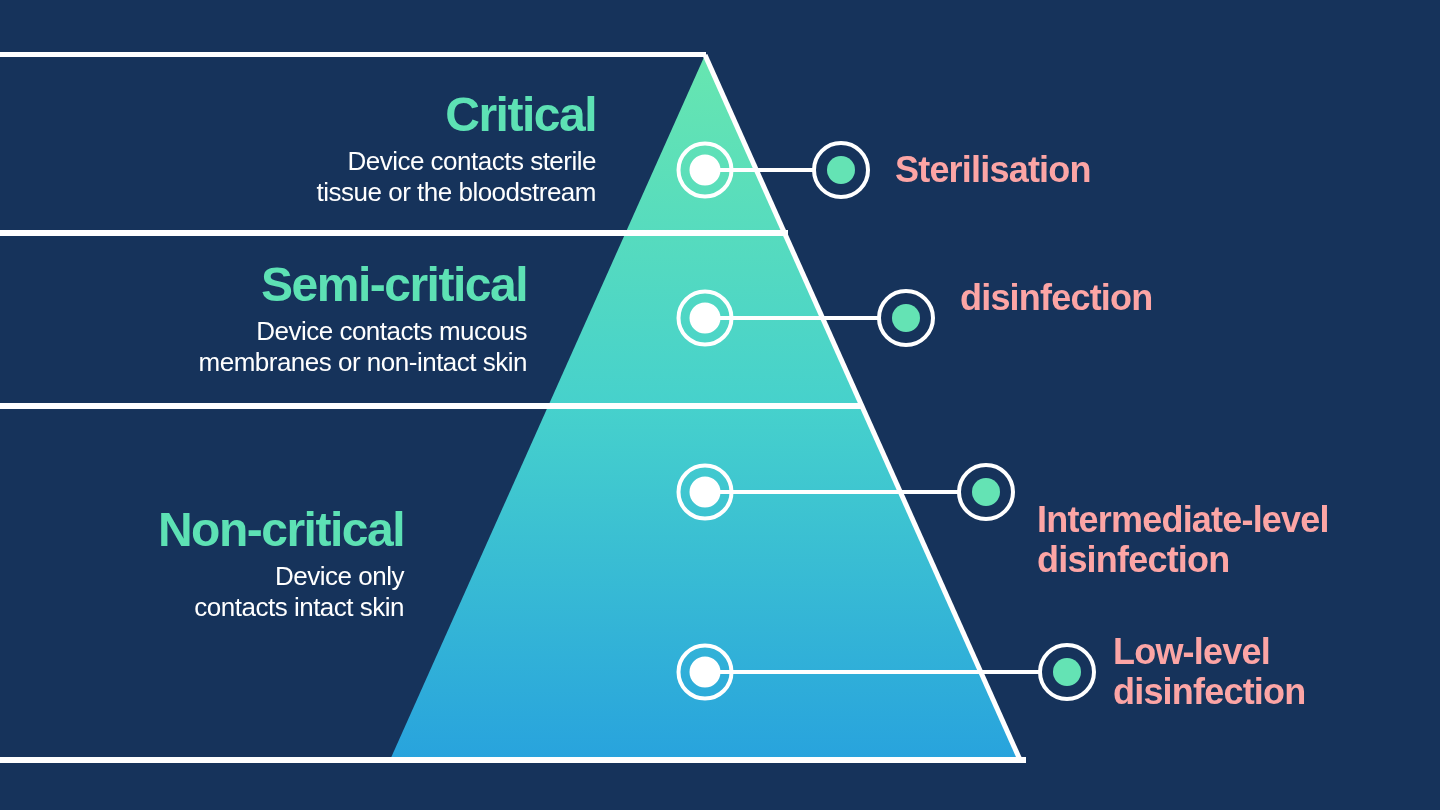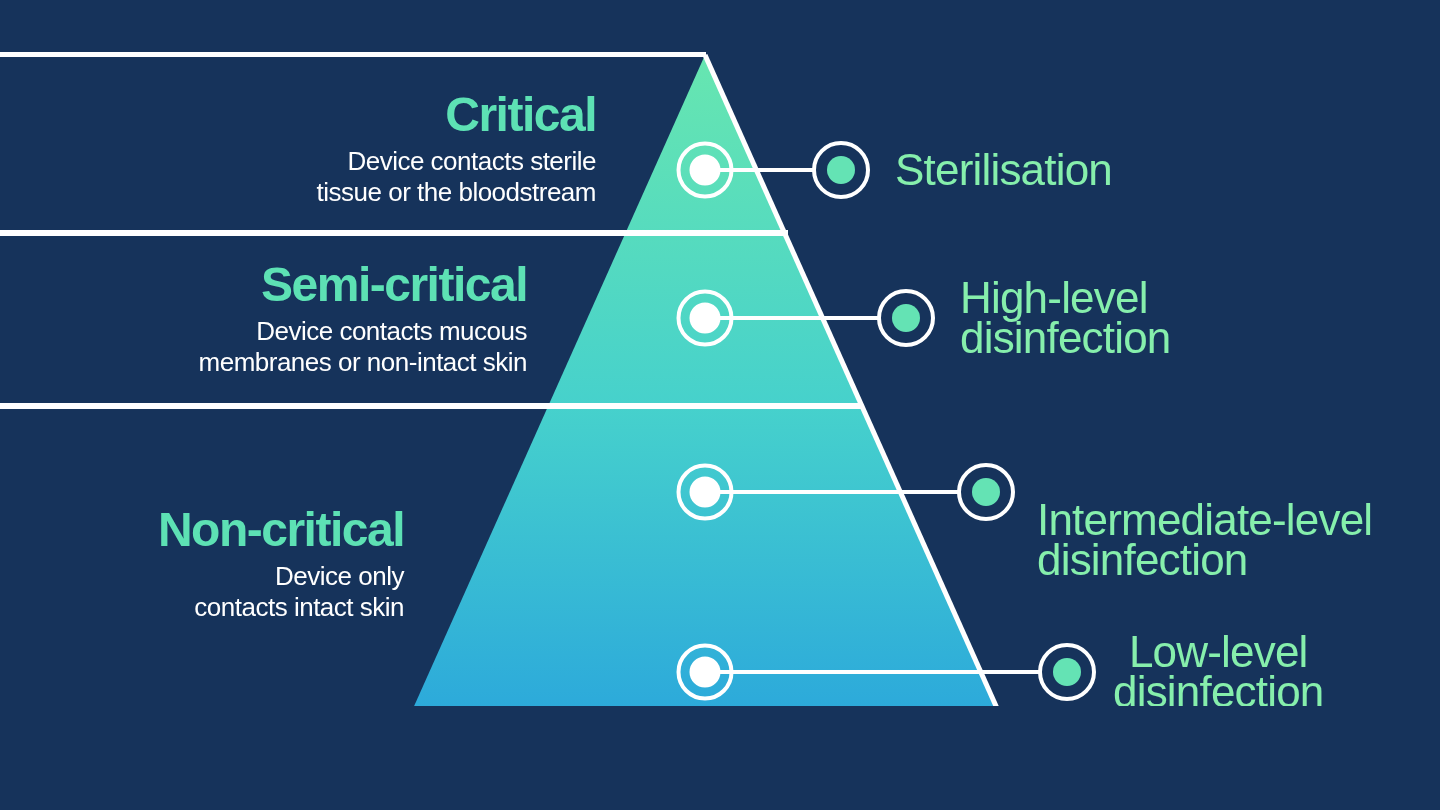--- a/index.html
+++ b/index.html
@@ -3,21 +3,21 @@
 <meta charset="utf-8">
 <style>
   html, body { margin: 0; padding: 0; }
   body {
     font-family: "Liberation Sans", "DejaVu Sans", sans-serif;
     background: #16335b;
   }
   .canvas {
     position: relative;
     width: 1440px;
-    height: 706px;
+    height: 810px;
     background: #16335b;
     overflow: hidden;
   }
   .canvas svg.graphic {
     position: absolute;
     left: 0; top: 0;
     width: 1440px; height: 810px;
     display: block;
   }
   .left-block {
@@ -36,37 +36,37 @@
   .left-block .desc {
     color: #ffffff;
     font-size: 26px;
     line-height: 31px;
     letter-spacing: -0.5px;
     margin-top: 6px;
     font-weight: normal;
   }
   .right-block {
     position: absolute;
-    color: #86efac;
-    font-weight: normal;
-    font-size: 44px;
+    color: #fca5a5;
+    font-weight: bold;
+    font-size: 36px;
     line-height: 40px;
     letter-spacing: -0.8px;
     white-space: nowrap;
     pointer-events: none;
   }
   
   .lb-critical      { top: 90px;  right: 844px; }
   .lb-semicritical  { top: 260px; right: 913px; }
   .lb-noncritical   { top: 505px; right: 1036px; }
   
   .rb-sterilisation { top: 150px; left: 895px; }
   .rb-highlevel     { top: 278px; left: 960px; }
   .rb-intermediate  { top: 452px; left: 1037px; margin-top: 48px; }
-  .rb-lowlevel      { top: 632px; left: 1113px; text-align: center; }
+  .rb-lowlevel      { top: 632px; left: 1113px; }
 </style>
 </head>
 <body>
 
 <div class="canvas">
 
   <svg class="graphic" viewBox="0 0 1440 810" aria-hidden="true">
     <defs>
       <linearGradient id="pyrGrad" x1="0" y1="55" x2="0" y2="760" gradientUnits="userSpaceOnUse">
         <stop offset="0" stop-color="#67e6b0"></stop>
@@ -146,21 +146,20 @@
       <div>Device only</div>
       <div>contacts intact skin</div>
     </div>
   </div>
 
   <div class="right-block rb-sterilisation">
     <div>Sterilisation</div>
   </div>
 
   <div class="right-block rb-highlevel">
-    <div>High-level</div>
     <div>disinfection</div>
   </div>
 
   <div class="right-block rb-intermediate">
     <div>Intermediate-level</div>
     <div>disinfection</div>
   </div>
 
   <div class="right-block rb-lowlevel">
     <div>Low-level</div>

